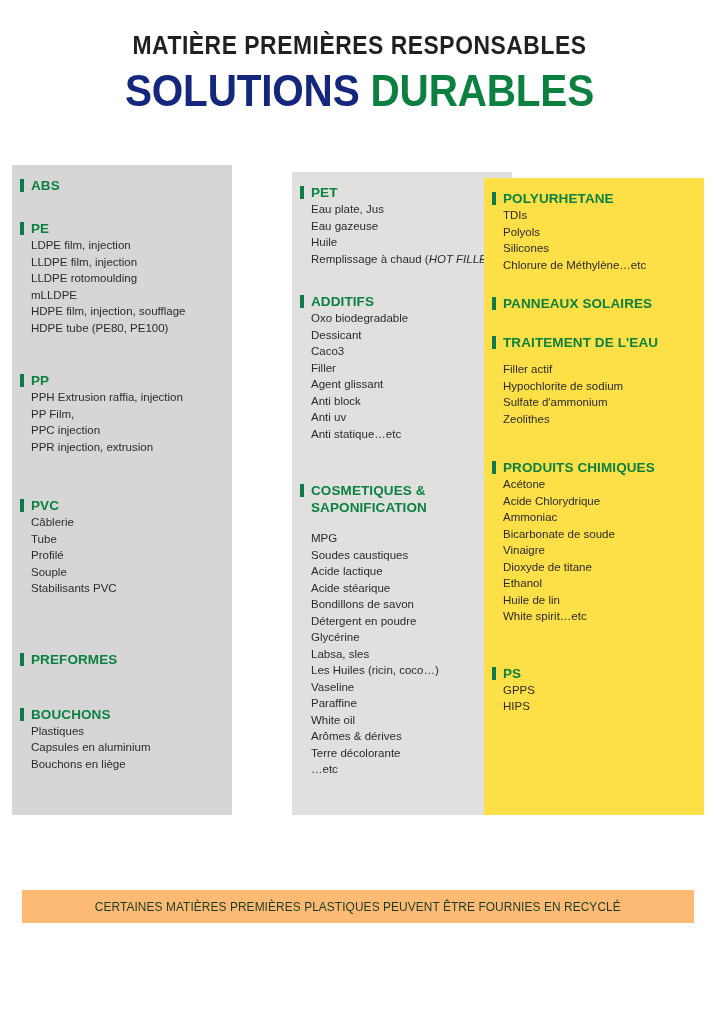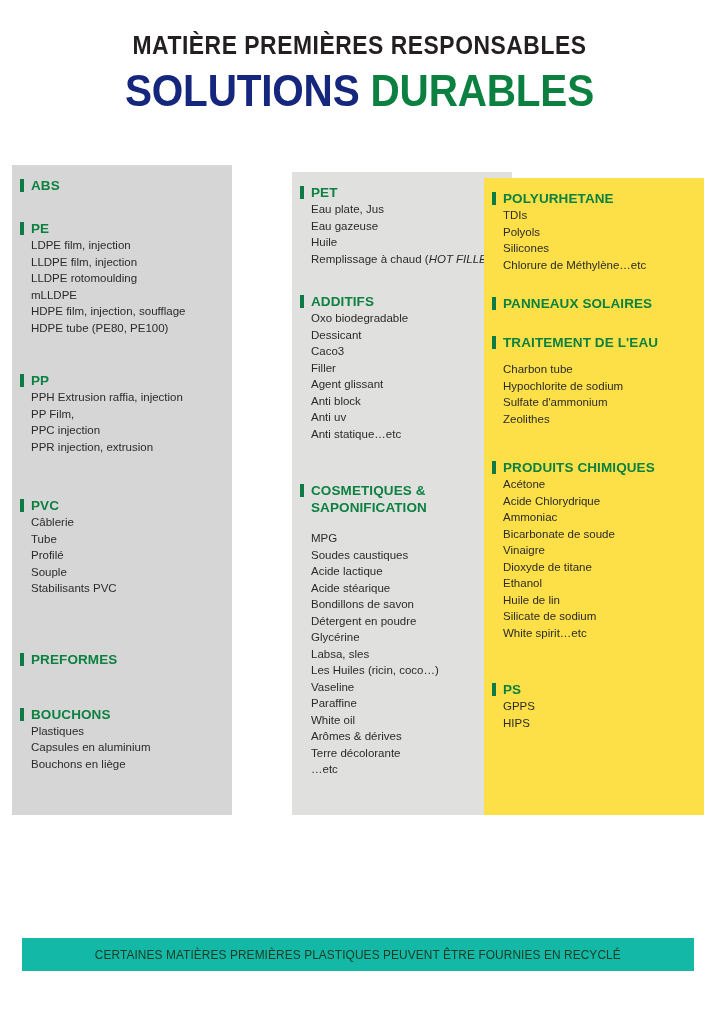--- a/index.html
+++ b/index.html
@@ -119,25 +119,24 @@
   
   .gap { display: block; }
 
   
   .footer-banner {
     position: absolute;
     left: 22px;
     top: 890px;
     width: 672px;
     height: 33px;
-    background: #14b8a6;
+    background: #fdba74;
     display: flex;
     align-items: center;
     justify-content: center;
-    margin-top: 48px;
   }
   .footer-banner span {
     font-size: 12.5px;
     font-weight: 400;
     color: #1c3b22;
     letter-spacing: 0.1px;
     transform: scaleX(0.95);
     white-space: nowrap;
   }
 </style>
@@ -297,42 +296,41 @@
           <span class="sec-head-text">PANNEAUX SOLAIRES</span>
         </div>
       </div>
       <div class="gap" style="height: 22px;"></div>
       <div class="section">
         <div class="sec-head">
           <span class="bullet"></span>
           <span class="sec-head-text">TRAITEMENT DE L'EAU</span>
         </div>
         <ul class="items" style="margin-top: 10px;">
-          <li>Charbon tube</li>
+          <li>Filler actif</li>
           <li>Hypochlorite de sodium</li>
           <li>Sulfate d'ammonium</li>
           <li>Zeolithes</li>
         </ul>
       </div>
       <div class="gap" style="height: 32px;"></div>
       <div class="section">
         <div class="sec-head">
           <span class="bullet"></span>
           <span class="sec-head-text">PRODUITS CHIMIQUES</span>
         </div>
         <ul class="items">
           <li>Acétone</li>
           <li>Acide Chlorydrique</li>
           <li>Ammoniac</li>
           <li>Bicarbonate de soude</li>
           <li>Vinaigre</li>
           <li>Dioxyde de titane</li>
           <li>Ethanol</li>
           <li>Huile de lin</li>
-          <li>Silicate de sodium</li>
           <li>White spirit…etc</li>
         </ul>
       </div>
       <div class="gap" style="height: 40px;"></div>
       <div class="section">
         <div class="sec-head">
           <span class="bullet"></span>
           <span class="sec-head-text">PS</span>
         </div>
         <ul class="items">

